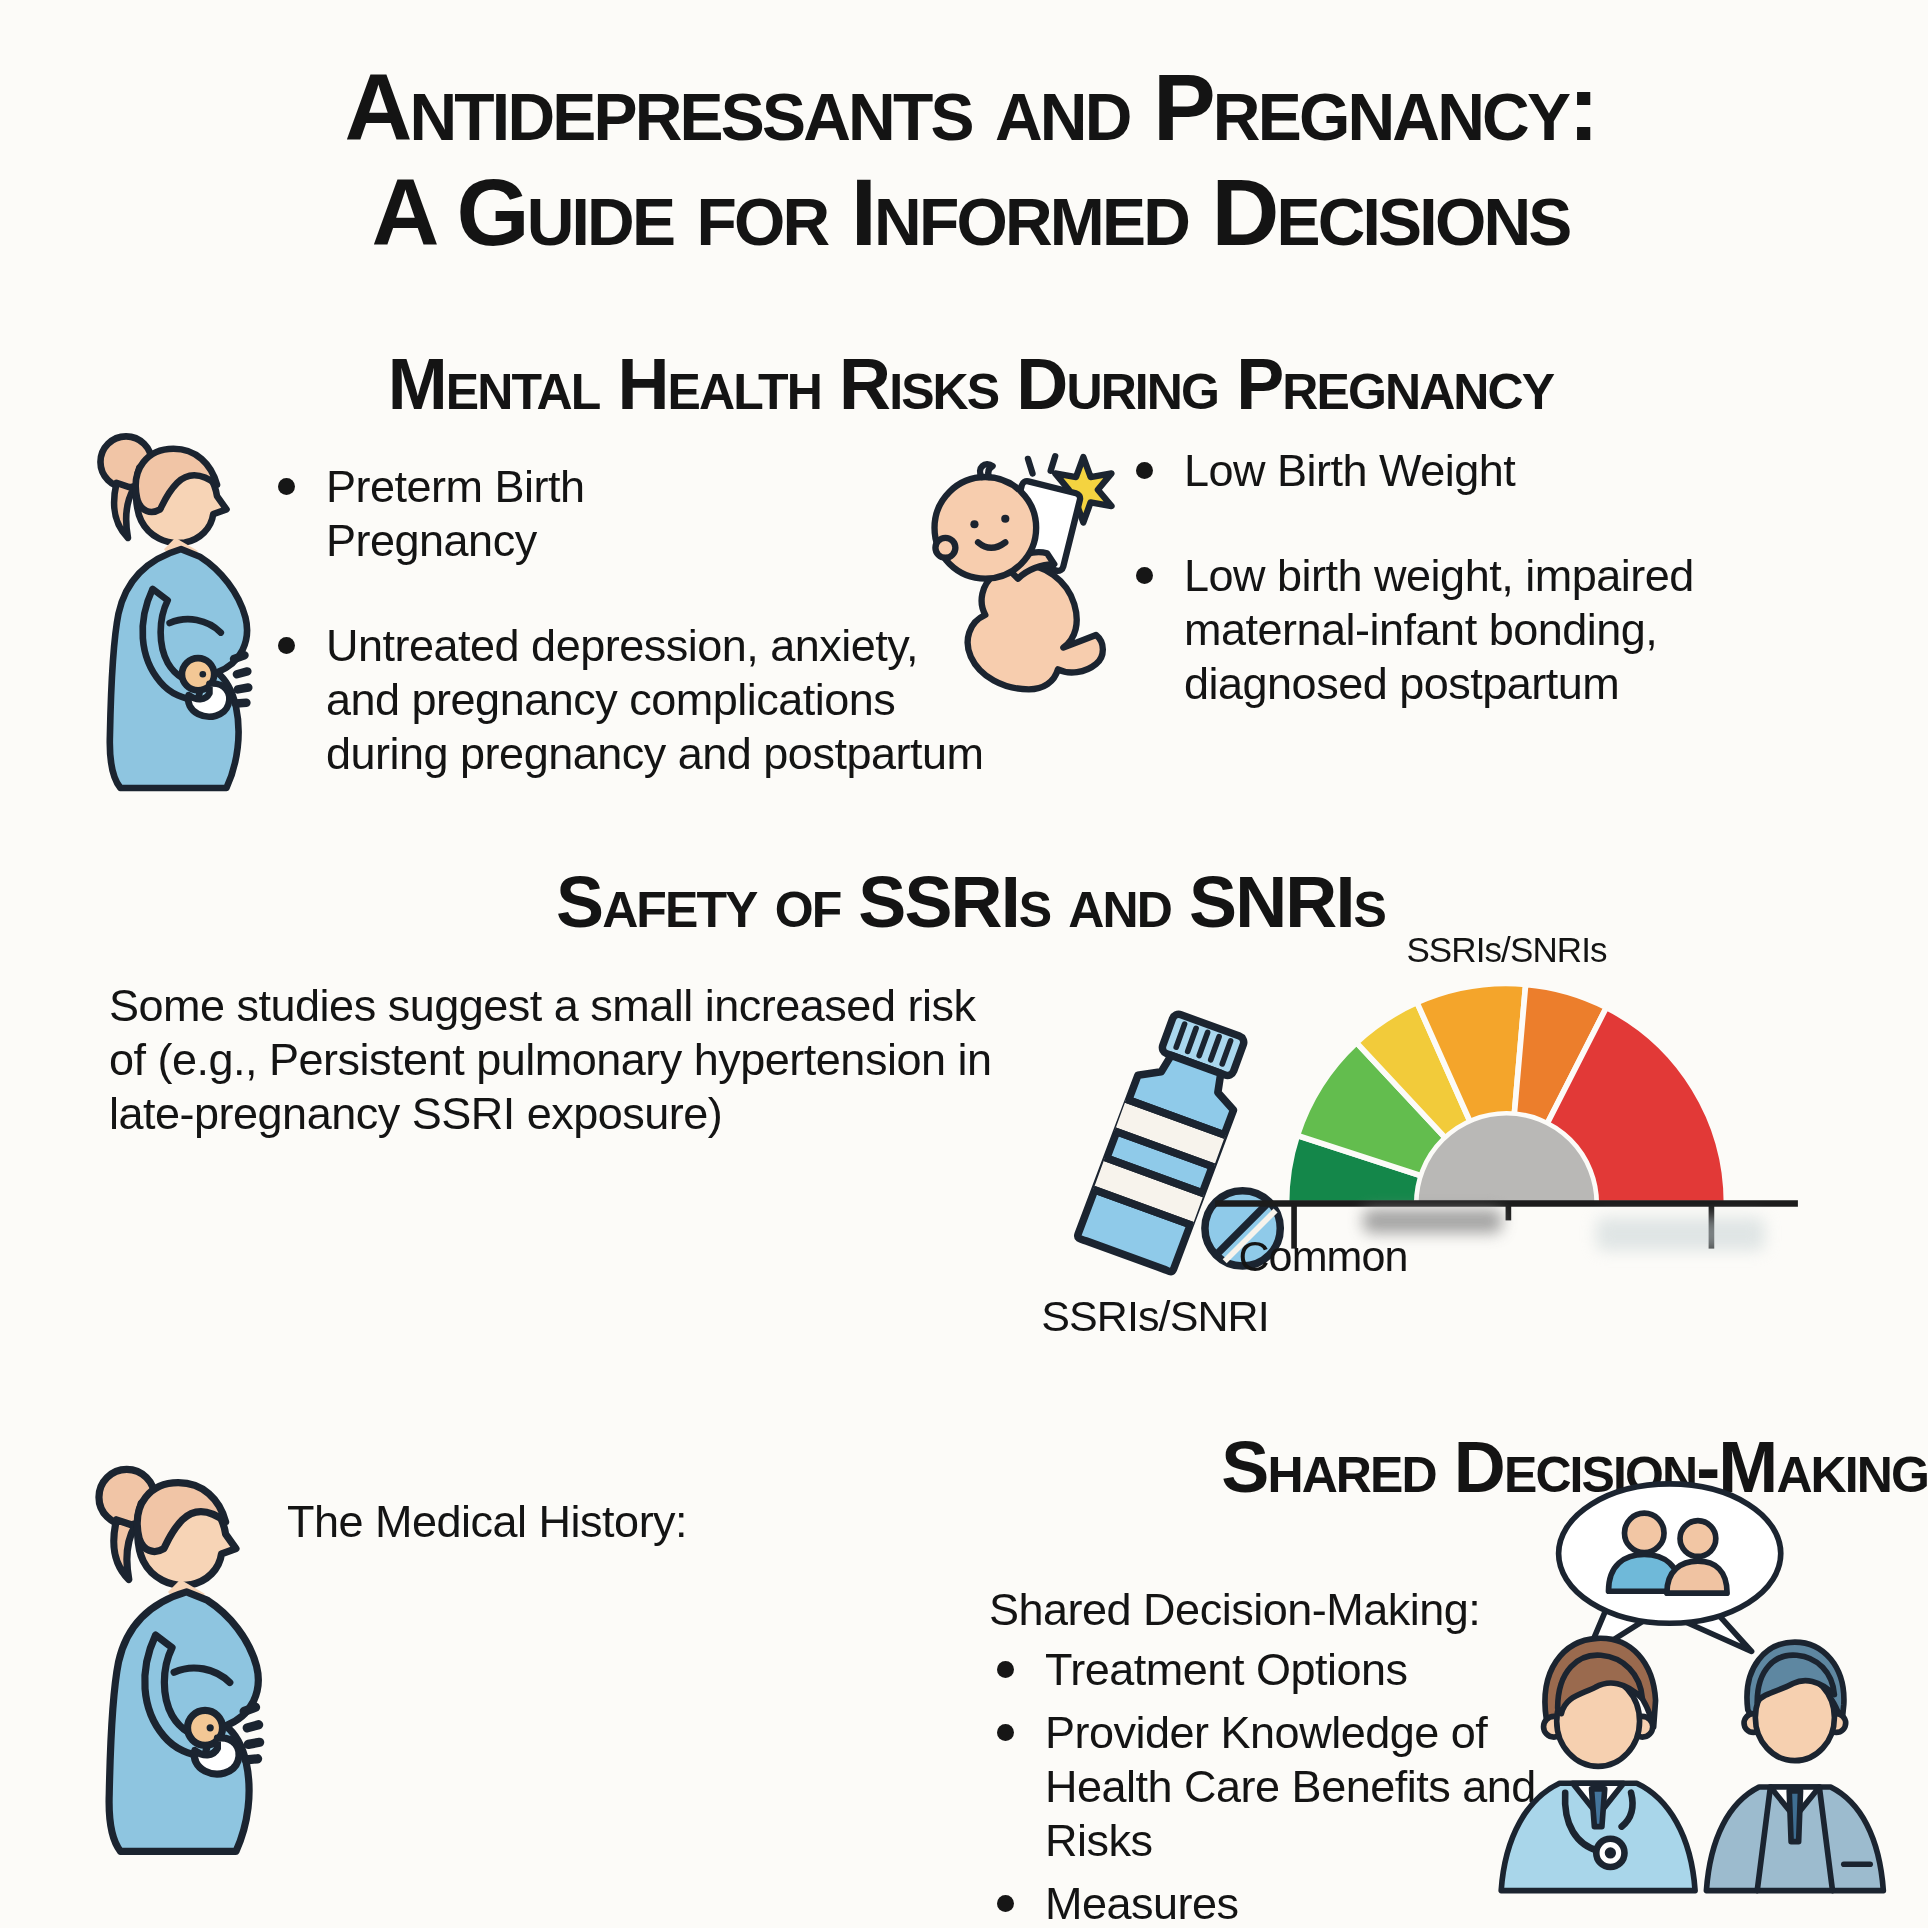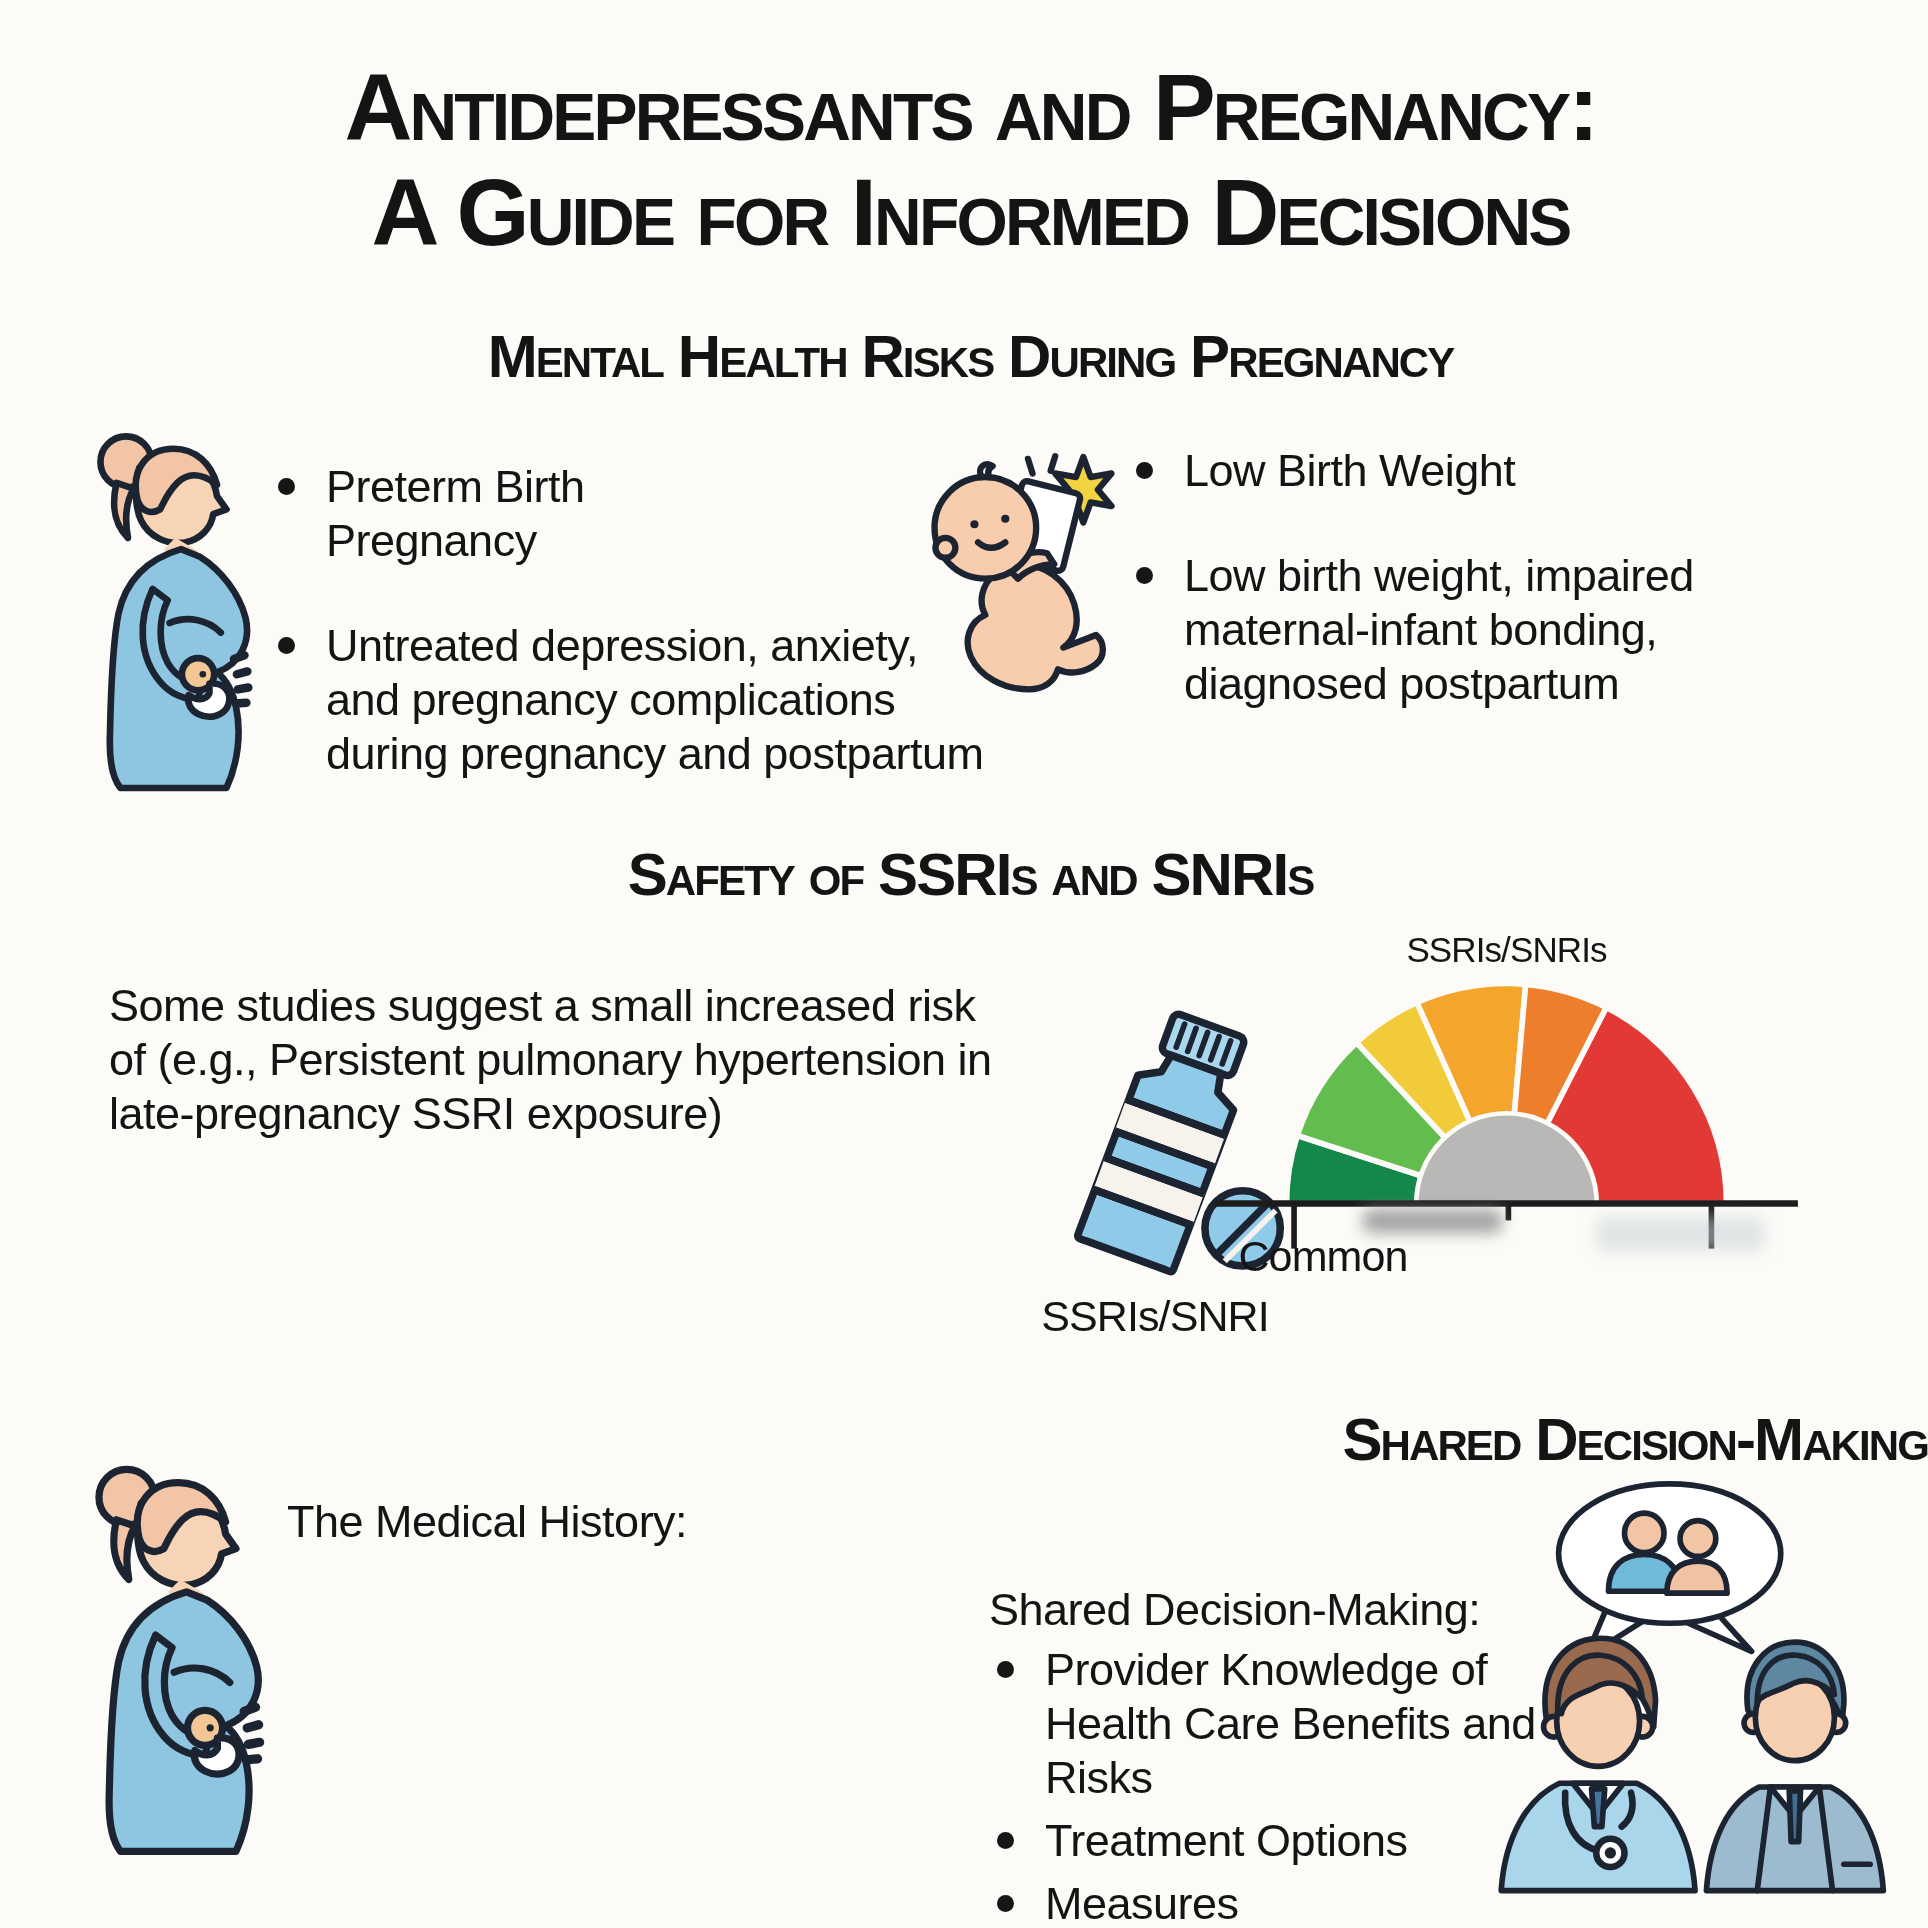--- a/index.html
+++ b/index.html
@@ -5,21 +5,21 @@
   html,body{margin:0;padding:0;background:#e8e8e8;}
   #canvas{
     position:relative;width:1928px;height:1928px;margin:0 auto;
     background:#fcfbf8;overflow:hidden;
     font-family:"Liberation Sans","DejaVu Sans",sans-serif;color:#141414;
   }
   .abs{position:absolute;}
   .center{left:0;right:0;text-align:center;padding-left:13px;}
   .sc{font-variant:small-caps;font-weight:bold;letter-spacing:-1.9px;}
   #main-title{top:55px;font-size:94px;line-height:1.12;letter-spacing:-2.8px;white-space:pre-line;}
-  .section-heading{font-size:60px;}
+  .section-heading{font-size:72px;margin-top:21px;}
   #heading-mental{top:322px;}
   #heading-safety{top:840px;}
   #heading-shared{top:1405px;text-align:right;}
   .body-text{font-size:45px;line-height:1.2;letter-spacing:-0.5px;}
   .bullets{list-style:none;margin:0;padding:0;}
   .bullets li{position:relative;padding-left:56px;white-space:pre-line;}
   .bullets li::before{
     content:"";position:absolute;left:7.5px;top:0.40em;width:17px;height:17px;
     border-radius:50%;background:#161616;
   }
@@ -185,22 +185,22 @@
     </svg>
   </div>
 
   <div class="abs body-text" style="left:287px;top:1495px;width:669px;">
     <p class="col-heading">The Medical History:</p>
   </div>
 
   <div class="abs body-text" style="left:989px;top:1583px;width:593px;">
     <p class="col-heading">Shared Decision-Making:</p>
     <ul class="bullets gap-sm">
+        <li>Treatment Options</li>
         <li>Provider Knowledge of Health Care Benefits and Risks</li>
-        <li>Treatment Options</li>
         <li>Measures</li>
       </ul>
   </div>
 
   <div class="abs" style="left:1467px;top:1467px;width:443px;height:433px;">
     <svg viewBox="0 0 470 460" width="443" height="433">
       <g stroke="#1b2430" stroke-width="6" stroke-linecap="round" stroke-linejoin="round">
         <path d="M148,150 L 126,202 L 196,158" fill="#ffffff"></path>
         <path d="M264,154 L 302,196 L 226,162" fill="#ffffff"></path>
         <ellipse cx="215" cy="92" rx="118" ry="74" fill="#ffffff"></ellipse>

